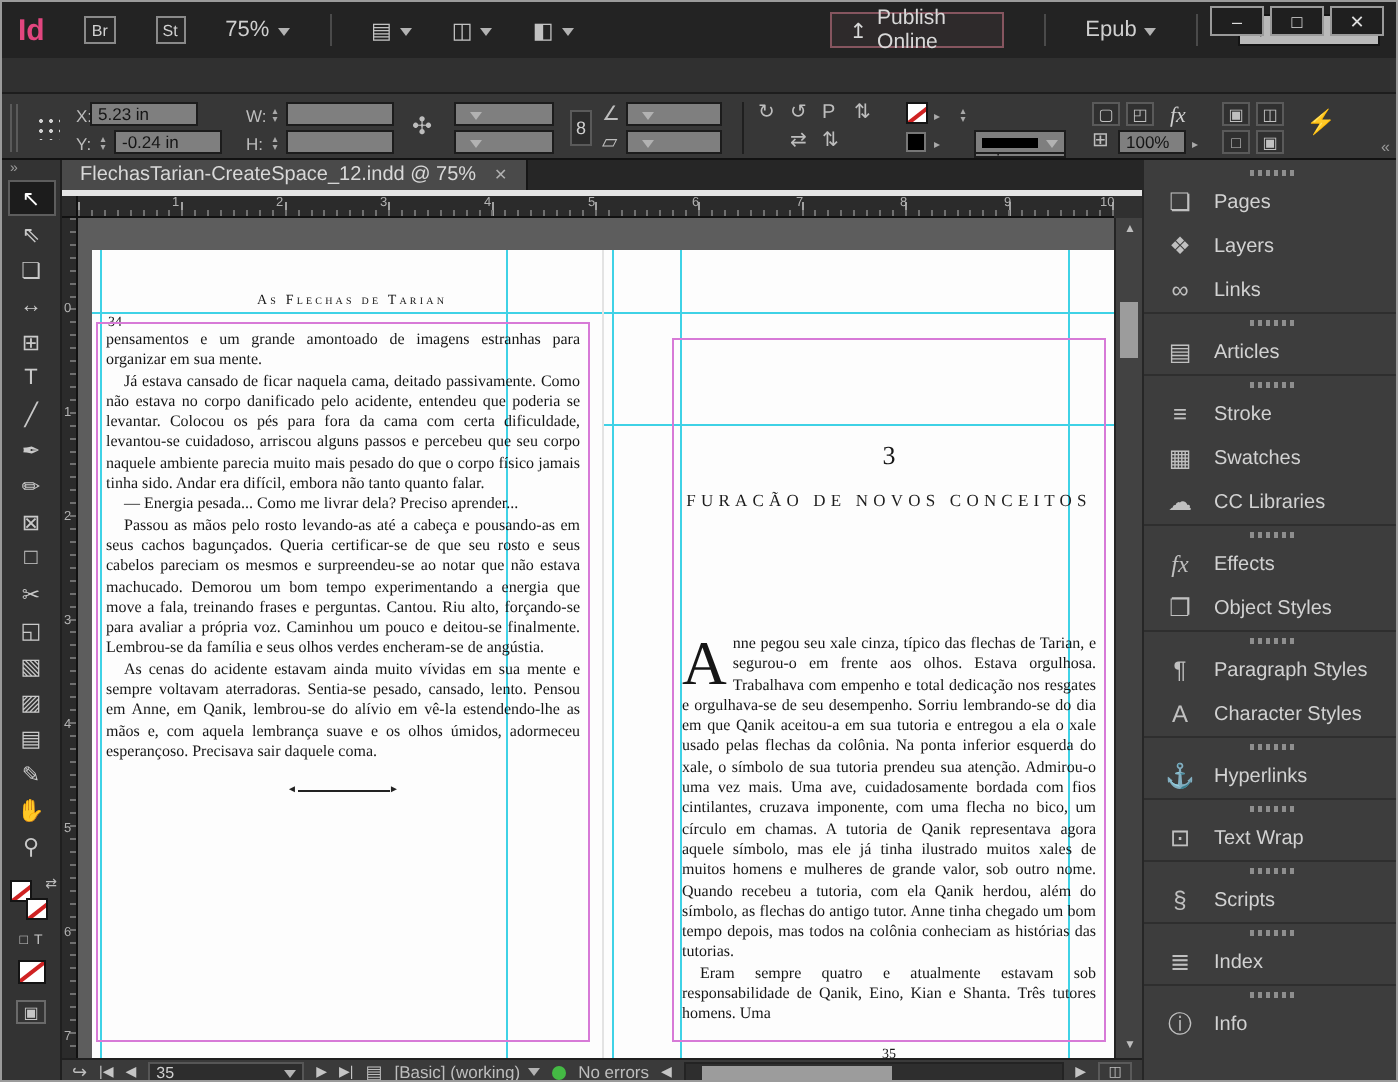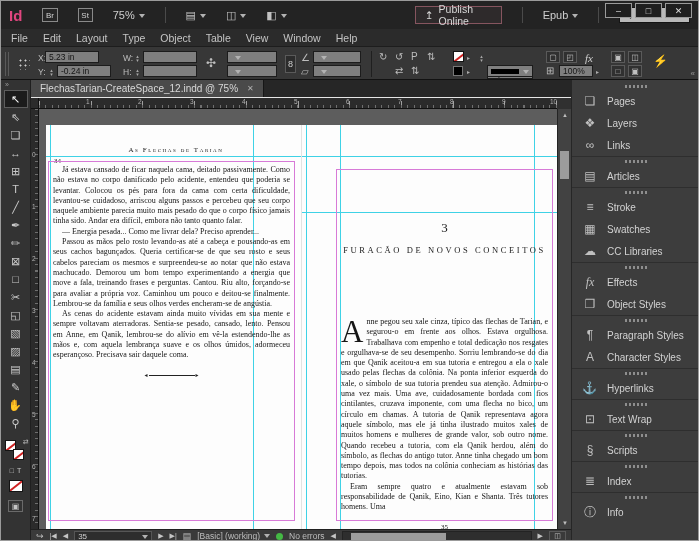--- a/index.html
+++ b/index.html
@@ -66,21 +66,21 @@
   .fillstroke{position:relative;width:24px;height:22px;margin-top:8px;flex:none}
   .fs-fill{position:absolute;left:1px;top:0}
   .fs-stroke{position:absolute;left:9px;top:9px}
   .fs-swap{position:absolute;right:-1px;top:-2px;font-size:7px;color:#bbb}
   .mini-row{display:flex;gap:3px;margin-top:5px;font-size:7px;color:#c5c5c5;align-items:center;flex:none}
   .apply-none{margin-top:6px}
   .screen-mode{margin-top:8px;width:15px;height:12px;border:1px solid #6a6a6a;display:flex;
     align-items:center;justify-content:center;font-size:8px;color:#c5c5c5;flex:none}
   
   .tabbar{position:absolute;left:30px;top:79px;width:562px;height:18px;background:#262626;
-    border-bottom:1px solid #e5e5e5;display:flex}
+    border-bottom:3px solid #e5e5e5;display:flex}
   .tab{background:#4a4a4a;color:#d8d8d8;font-size:10px;display:flex;align-items:center;
     padding:0 9px;gap:9px;border-right:1px solid #161616}
   .tab-close{font-size:8px;color:#b0b0b0}
   .ruler-corner{position:absolute;left:30px;top:97px;width:8px;height:11px;background:#2b2b2b;
     border-right:1px solid #111;border-bottom:1px solid #111}
   .hruler{position:absolute;left:38px;top:97px;width:518px;height:11px;background:#2b2b2b;
     border-bottom:1px solid #111;overflow:hidden;
     background-image:repeating-linear-gradient(90deg,#6f6f6f 0 1px,transparent 1px 6.46px),
       repeating-linear-gradient(90deg,#a0a0a0 0 1px,transparent 1px 51.7px);
     background-size:100% 3px,100% 7px;background-position:left bottom,left bottom;background-repeat:no-repeat}
@@ -174,31 +174,20 @@
       <span class="search-icon">⚲</span>
       <input value="" style="">
     </span>
     <span class="win-controls">
       <span class="win-btn">–</span>
       <span class="win-btn">□</span>
       <span class="win-btn">✕</span>
     </span>
   </div>
 
-  <div class="menubar">
-    <span>File</span>
-    <span>Edit</span>
-    <span>Layout</span>
-    <span>Type</span>
-    <span>Object</span>
-    <span>Table</span>
-    <span>View</span>
-    <span>Window</span>
-    <span>Help</span>
-  </div>
 
   <div class="controlbar">
     <span class="cb grip" style="left:4px;top:5px"></span>
     <span class="cb proxy" style="left:16px;top:10px"></span>
     <span class="cb cb-label" style="left:37px;top:6px">X:</span>
     <span class="cb stepper" style="left:47px;top:4px"></span>
     <span class="cb cb-field" style="left:44px;top:4px;width:54px">5.23 in</span>
     <span class="cb cb-label" style="left:37px;top:20px">Y:</span>
     <span class="cb stepper" style="left:47px;top:18px"></span>
     <span class="cb cb-field" style="left:56px;top:18px;width:54px">-0.24 in</span>
@@ -319,20 +308,21 @@
       <span class="guide-v" style="left:294px"></span>
       <span class="guide-v" style="left:488px"></span>
       <span class="guide-h" style="left:0;right:0;top:31px"></span>
       <span class="guide-h" style="left:255px;right:0;top:87px"></span>
       <span class="spine"></span>
 
       <span class="book folio" style="position:absolute;left:8px;top:32px">34</span>
       <div class="book runhead" style="position:absolute;left:40px;top:21px;width:180px">As Flechas de Tarian</div>
 
       <div class="tframe book bodytext" style="left:2px;top:36px;width:247px;height:360px">
+        <p class="noindent">pensamentos e um grande amontoado de imagens estranhas para organizar em sua mente.</p>
         <p>Já estava cansado de ficar naquela cama, deitado passivamente. Como não estava no corpo danificado pelo acidente, entendeu que poderia se levantar. Colocou os pés para fora da cama com certa dificuldade, levantou-se cuidadoso, arriscou alguns passos e percebeu que seu corpo naquele ambiente parecia muito mais pesado do que o corpo físico jamais tinha sido. Andar era difícil, embora não tanto quanto falar.</p>
         <p>— Energia pesada... Como me livrar dela? Preciso aprender...</p>
         <p>Passou as mãos pelo rosto levando-as até a cabeça e pousando-as em seus cachos bagunçados. Queria certificar-se de que seu rosto e seus cabelos pareciam os mesmos e surpreendeu-se ao notar que não estava machucado. Demorou um bom tempo experimentando a energia que move a fala, treinando frases e perguntas. Cantou. Riu alto, forçando-se para avaliar a própria voz. Caminhou um pouco e deitou-se finalmente. Lembrou-se da família e seus olhos verdes encheram-se de angústia.</p>
         <p>As cenas do acidente estavam ainda muito vívidas em sua mente e sempre voltavam aterradoras. Sentia-se pesado, cansado, lento. Pensou em Anne, em Qanik, lembrou-se do alívio em vê-la estendendo-lhe as mãos e, com aquela lembrança suave e os olhos úmidos, adormeceu esperançoso. Precisava sair daquele coma.</p>
         <div class="scene-break">
           <span class="ah">◄</span>
             <span class="line"></span>
             <span class="ah">►</span>
         </div>
       </div>

